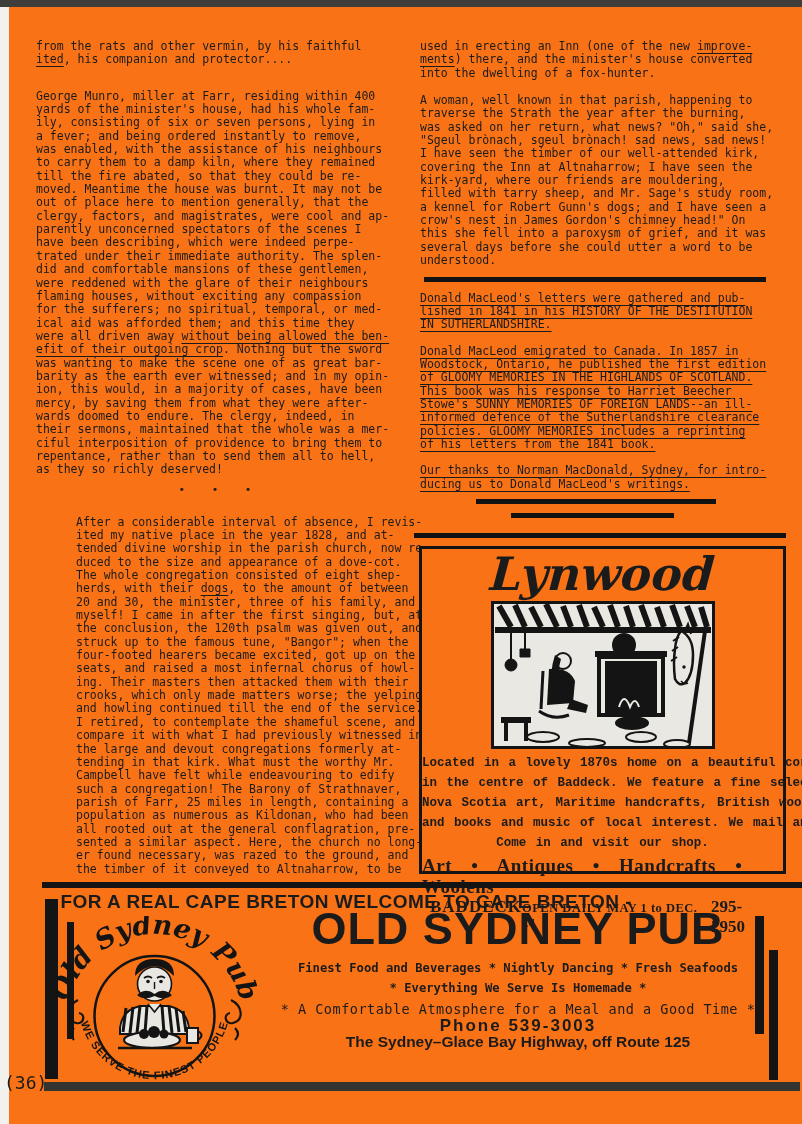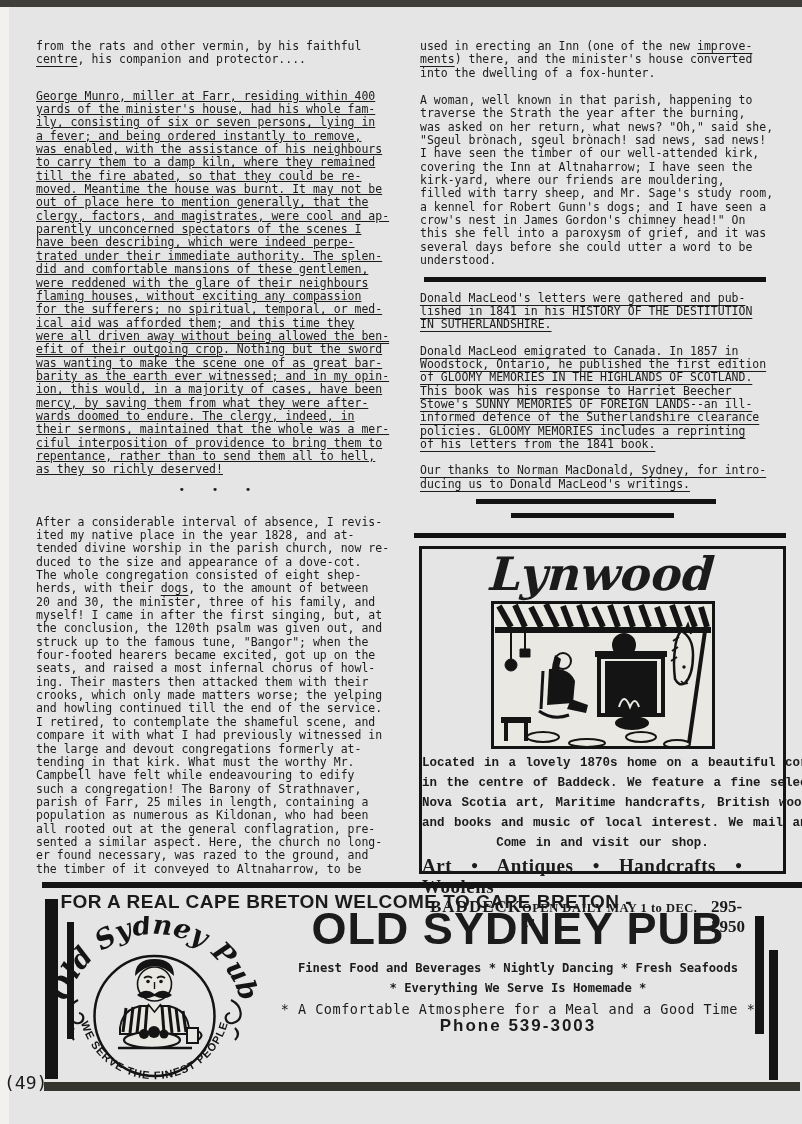--- a/index.html
+++ b/index.html
@@ -1,30 +1,30 @@
 <!DOCTYPE html>
 <html><head>
 <meta charset="utf-8">
 <style>
   html,body { margin:0; padding:0; background:#cfcdc8; }
-  .page { position:relative; width:802px; height:1124px; background:#e5e5e5;
+  .page { position:relative; width:802px; height:1124px; background:#f97316;
           font-family:"DejaVu Sans Mono", monospace; color:#1b1b1b; overflow:hidden; }
   .topbar { position:absolute; top:0; left:0; width:802px; height:7px; background:#3f3e3b; }
   .edge-left { position:absolute; top:7px; left:0; width:9px; height:1117px; background:#f2f1ed; }
 
   
   .col { position:absolute; font-size:11.5px; line-height:13.35px; }
   .col-left  { left:36px;  top:40px; width:358px; }
   .col-right { left:420px; top:40px; width:364px; }
   .para { white-space:pre; }
   .u { text-decoration:underline; text-underline-offset:2.5px; text-decoration-thickness:1.2px; }
   .note { white-space:pre; text-decoration:underline; text-underline-offset:2.5px; text-decoration-thickness:1.2px; }
-  .p2  { margin-top:23px;text-decoration:underline; }
+  .p2  { margin-top:23px; }
   .dots { margin-top:6px; height:13px; text-align:center; white-space:pre; font-size:11px; }
-  .p3  { margin-top:20px; }
+  .p3  { margin-top:20px;margin-left:40px; }
   .p2r { margin-top:14px; }
   .rule-full { margin:9px 0 0 4px; width:342px; height:5px; background:#121212; }
   .n1 { margin-top:10px; }
   .n2 { margin-top:13px; }
   .n3 { margin-top:13px; }
   .rule-c1 { margin:8px 0 0 56px; width:240px; height:5px; background:#121212; }
   .rule-c2 { margin:9px 0 0 91px; width:163px; height:5px; background:#121212; }
 
   
   .lyn-top-rule { position:absolute; left:414px; top:533px; width:372px; height:5px; background:#121212; }
@@ -70,21 +70,21 @@
 </style>
 </head>
 <body>
 
 <div class="page">
   <div class="topbar"></div>
   <div class="edge-left"></div>
 
   <div class="col col-left">
     <div class="para"><span>from the rats and other vermin, by his faithful
-</span><span class="u">centre</span><span>, his companion and protector....</span></div>
+</span><span class="u">ited</span><span>, his companion and protector....</span></div>
     <div class="para p2"><span>George Munro, miller at Farr, residing within 400
 yards of the minister's house, had his whole fam-
 ily, consisting of six or seven persons, lying in
 a fever; and being ordered instantly to remove,
 was enabled, with the assistance of his neighbours
 to carry them to a damp kiln, where they remained
 till the fire abated, so that they could be re-
 moved. Meantime the house was burnt. It may not be
 out of place here to mention generally, that the
 clergy, factors, and magistrates, were cool and ap-
@@ -301,17 +301,18 @@
     <text class="logo-script" text-anchor="middle"><textPath href="#arcTop" startOffset="50%">Old Sydney Pub</textPath></text>
     <text class="logo-small" text-anchor="middle"><textPath href="#arcBottom" startOffset="50%">WE SERVE THE FINEST PEOPLE</textPath></text>
   </svg>
 
   <div class="pub-body">
     <div class="pub-name">OLD SYDNEY PUB</div>
     <div class="pub-t1">Finest Food and Beverages * Nightly Dancing * Fresh Seafoods</div>
     <div class="pub-t2">* Everything We Serve Is Homemade *</div>
     <div class="pub-t3">* A Comfortable Atmosphere for a Meal and a Good Time *</div>
     <div class="pub-phone">Phone 539-3003</div>
+    <div class="pub-directions">The Sydney–Glace Bay Highway, off Route 125</div>
   </div>
 
   <div class="pub-bottom-rule"></div>
-  <div class="page-num">(49)</div>
+  <div class="page-num">(36)</div>
 </div>
 
 </body></html>

